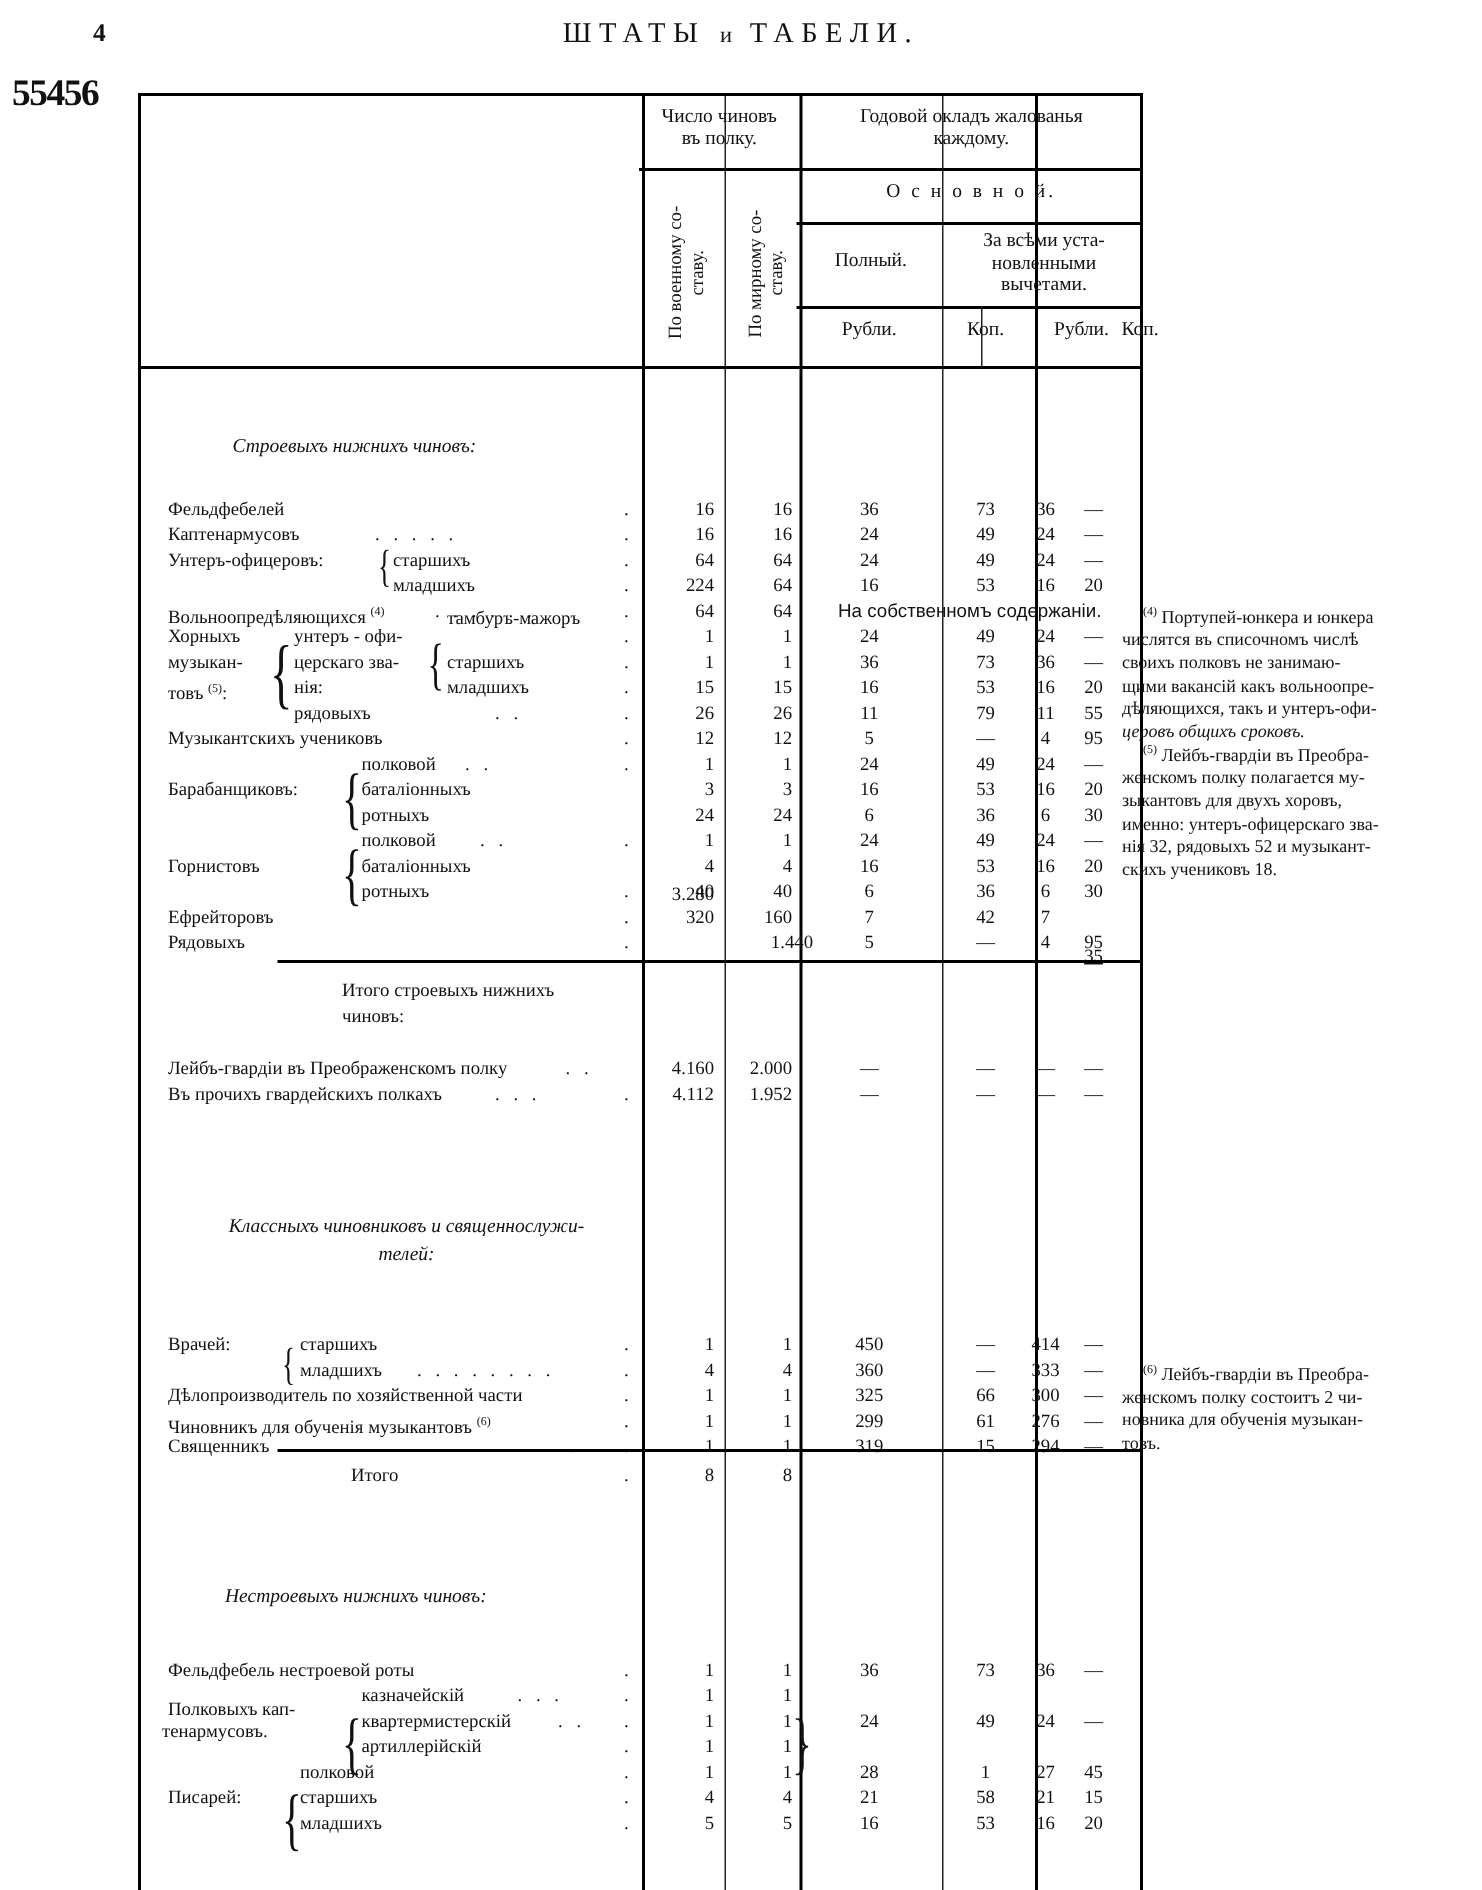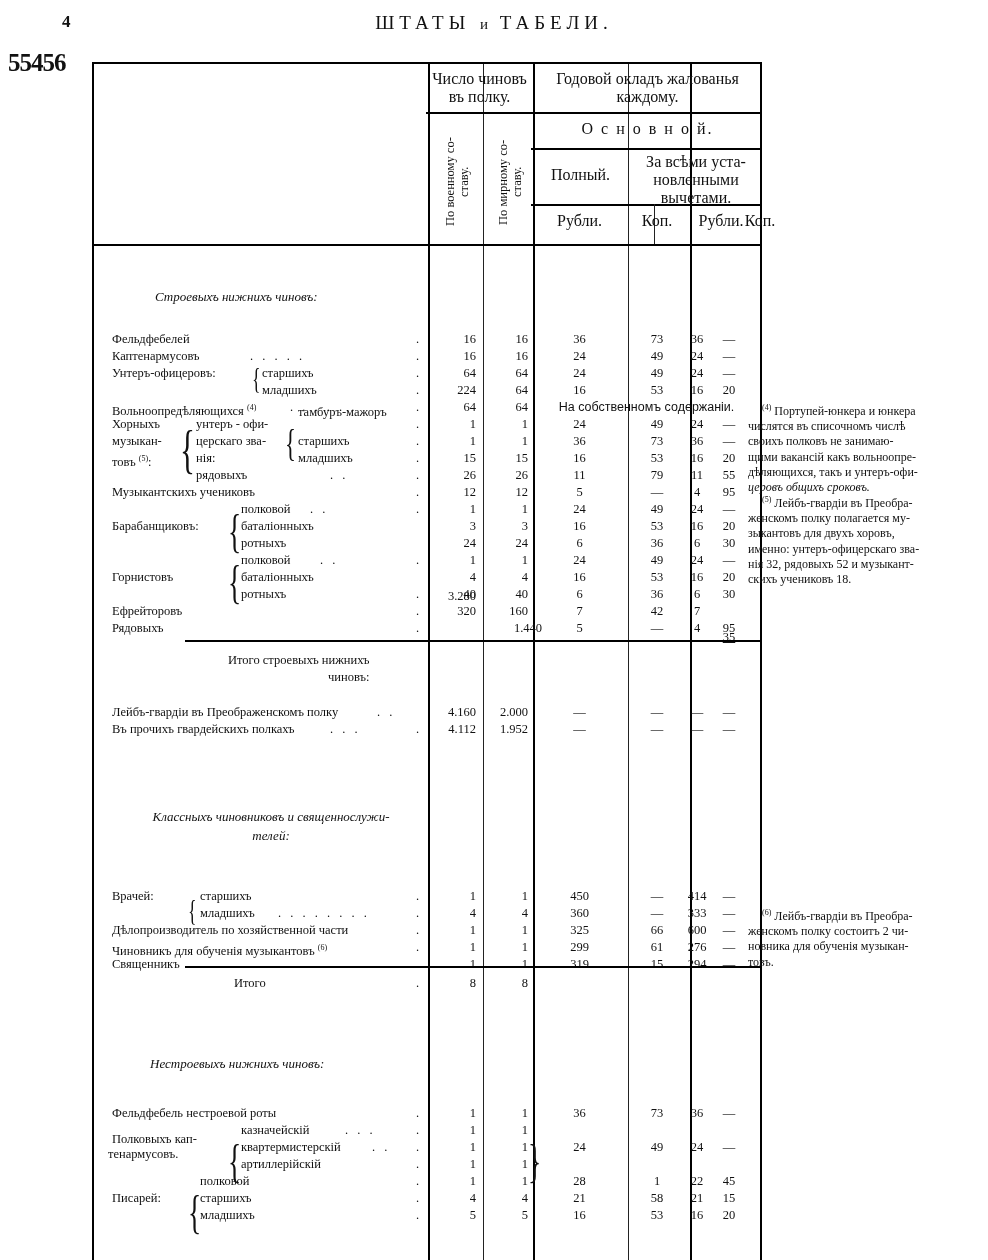--- a/index.html
+++ b/index.html
@@ -54,21 +54,21 @@
   #v-a { left: 334px; }   
   #v-b { left: 389px; }   
   #v-c { left: 439px; }   
   #v-d { left: 534px; }   
   #v-e { left: 596px; }   
 
   
   .hbox {
     position: absolute;
     text-align: center;
-    font-size: 16px;
+    font-size: 13px;
     line-height: 1.12;
     font-family: "Liberation Serif", serif;
   }
   .vert-label {
     position: absolute;
     writing-mode: vertical-rl;
     transform: rotate(180deg);
     font-size: 12.5px;
     line-height: 1.15;
     text-align: center;
@@ -76,21 +76,20 @@
     white-space: pre-line;
   }
 
   
   .row-label {
     position: absolute;
     font-size: 12.5px;
     font-family: "Liberation Serif", serif;
     white-space: nowrap;
     line-height: 17px;
-    text-align: right;
   }
   .section-title {
     position: absolute;
     font-style: italic;
     font-size: 13px;
     font-family: "Liberation Serif", serif;
     white-space: nowrap;
     line-height: 17px;
   }
   .num {
@@ -431,21 +430,21 @@
 <div class="num c" style="left:533px; top:922px; width:93px;">325</div>
 <div class="num c" style="left:533px; top:939px; width:93px;">299</div>
 <div class="num c" style="left:533px; top:956px; width:93px;">319</div>
 <div class="num c" style="left:628px; top:888px; width:58px;">—</div>
 <div class="num c" style="left:628px; top:905px; width:58px;">—</div>
 <div class="num c" style="left:628px; top:922px; width:58px;">66</div>
 <div class="num c" style="left:628px; top:939px; width:58px;">61</div>
 <div class="num c" style="left:628px; top:956px; width:58px;">15</div>
 <div class="num c" style="left:666px; top:888px; width:62px;">414</div>
 <div class="num c" style="left:666px; top:905px; width:62px;">333</div>
-<div class="num c" style="left:666px; top:922px; width:62px;">600</div>
+<div class="num c" style="left:666px; top:922px; width:62px;">300</div>
 <div class="num c" style="left:666px; top:939px; width:62px;">276</div>
 <div class="num c" style="left:666px; top:956px; width:62px;">294</div>
 <div class="num c" style="left:700px; top:888px; width:58px;">—</div>
 <div class="num c" style="left:700px; top:905px; width:58px;">—</div>
 <div class="num c" style="left:700px; top:922px; width:58px;">—</div>
 <div class="num c" style="left:700px; top:939px; width:58px;">—</div>
 <div class="num c" style="left:700px; top:956px; width:58px;">—</div>
 
 <div class="hsep" style="left:185px; top:966px; width:577px;"></div>
 <div class="row-label" style="left:234px; top:975px;">Итого</div>
@@ -504,21 +503,21 @@
 <div class="num c" style="left:533px; top:1207px; width:93px;">16</div>
 
 <div class="num c" style="left:628px; top:1105px; width:58px;">73</div>
 <div class="num c" style="left:628px; top:1139px; width:58px;">49</div>
 <div class="num c" style="left:628px; top:1173px; width:58px;">1</div>
 <div class="num c" style="left:628px; top:1190px; width:58px;">58</div>
 <div class="num c" style="left:628px; top:1207px; width:58px;">53</div>
 
 <div class="num c" style="left:666px; top:1105px; width:62px;">36</div>
 <div class="num c" style="left:666px; top:1139px; width:62px;">24</div>
-<div class="num c" style="left:666px; top:1173px; width:62px;">22</div>
+<div class="num c" style="left:666px; top:1173px; width:62px;">27</div>
 <div class="num c" style="left:666px; top:1190px; width:62px;">21</div>
 <div class="num c" style="left:666px; top:1207px; width:62px;">16</div>
 
 <div class="num c" style="left:700px; top:1105px; width:58px;">—</div>
 <div class="num c" style="left:700px; top:1139px; width:58px;">—</div>
 <div class="num c" style="left:700px; top:1173px; width:58px;">45</div>
 <div class="num c" style="left:700px; top:1190px; width:58px;">15</div>
 <div class="num c" style="left:700px; top:1207px; width:58px;">20</div>
 
 <div class="footnote" style="left:748px; top:400px;">

